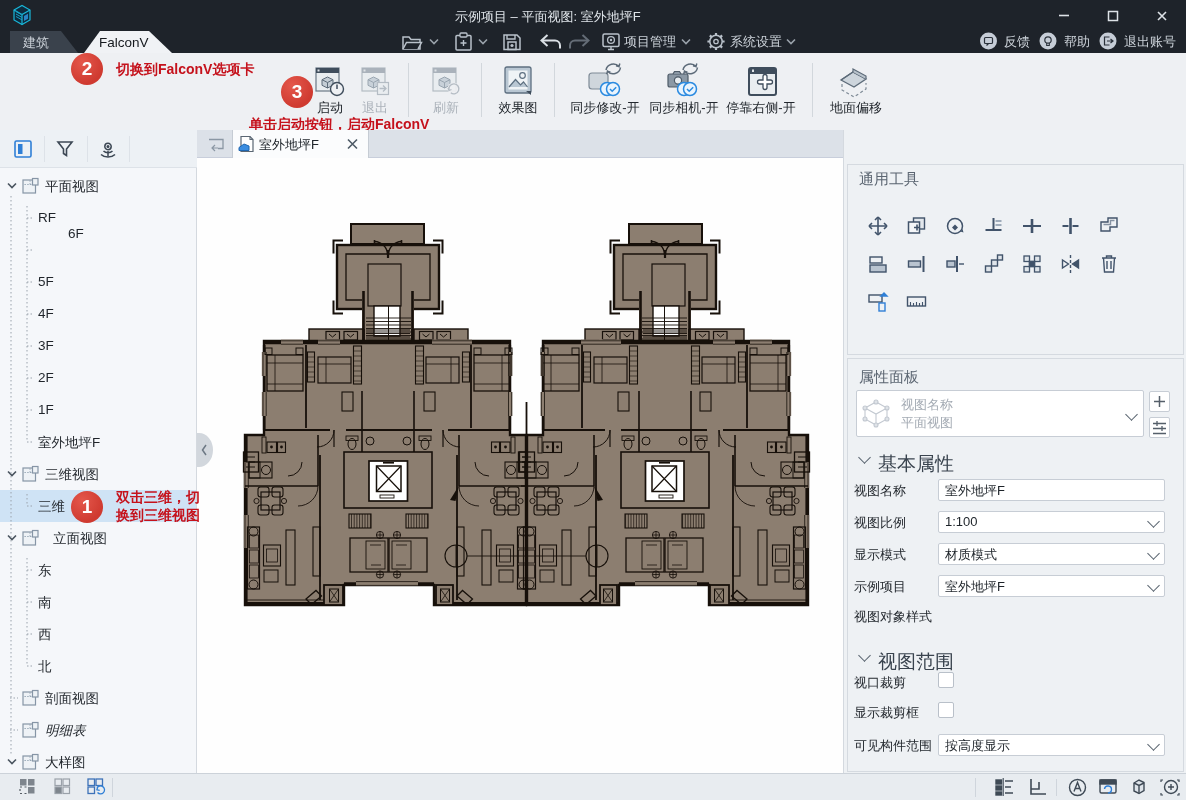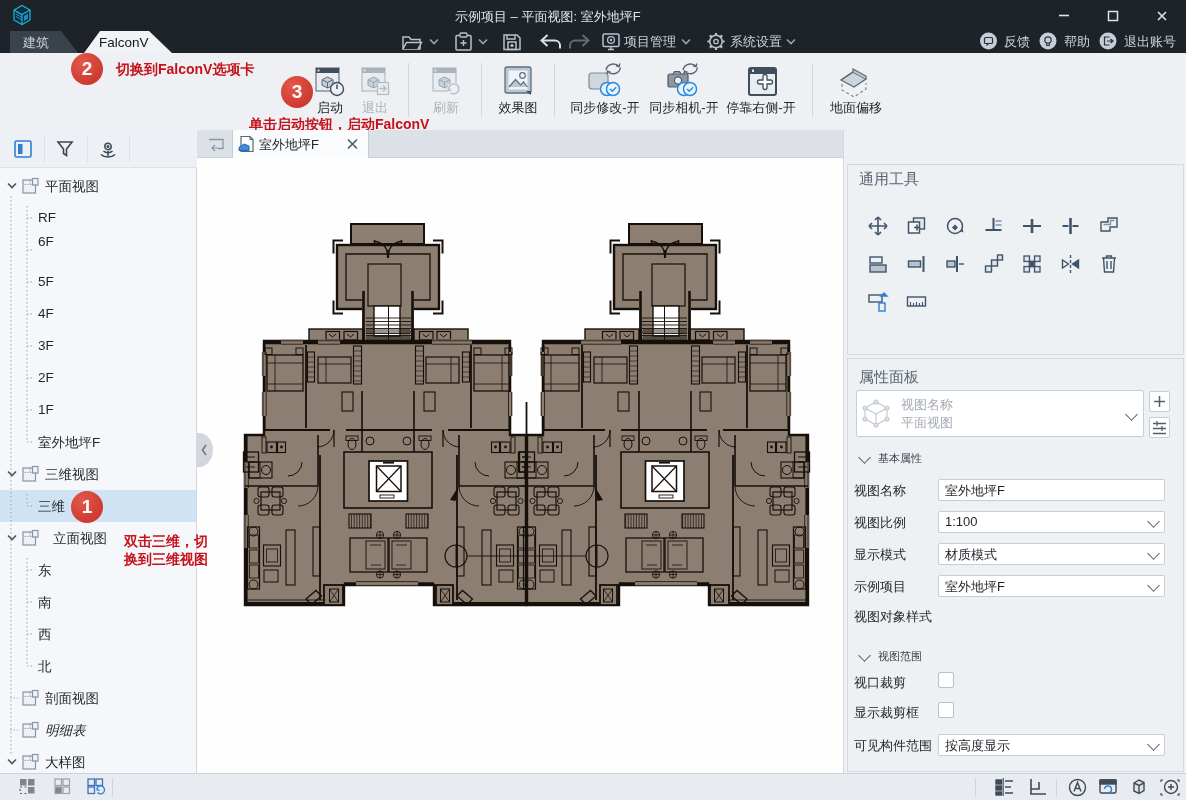--- a/index.html
+++ b/index.html
@@ -28,21 +28,21 @@
   #doctab{left:232px;top:130px;width:137px;height:28px;background:#fbfcfd;border-left:1px solid #c6ccd4;border-right:1px solid #c6ccd4;box-sizing:border-box;}
   #canvas{left:197px;top:158px;width:646px;height:615px;background:#fefefe;}
   
   #rpanel{left:843px;top:130px;width:343px;height:643px;background:#eef1f4;border-left:1px solid #d4d9df;box-sizing:border-box;}
   .pbox{position:absolute;background:#eef1f4;border:1px solid #d5dae0;box-sizing:border-box;}
   .phead{position:absolute;font-size:15px;color:#5c6672;}
   .field-label{position:absolute;font-size:13px;color:#23282e;}
   .input{position:absolute;background:#fff;border:1px solid #c7cdd5;border-radius:2px;
      box-sizing:border-box;font-size:13px;color:#1d2329;padding:2px 6px;}
   .chev{position:absolute;width:8px;height:8px;border-left:1.6px solid #55606c;border-bottom:1.6px solid #55606c;transform:rotate(-45deg);}
-  .sechead{position:absolute;font-size:11px;color:#39434e;text-align:right;}
+  .sechead{position:absolute;font-size:19px;color:#39434e;text-align:right;}
   .checkbox{position:absolute;width:16px;height:16px;background:#fff;border:1px solid #b9c0c9;border-radius:2px;box-sizing:border-box;}
   
   #statusbar{left:0;top:773px;width:1186px;height:27px;background:#e8ecf0;border-top:1px solid #ccd2d9;box-sizing:border-box;}
 </style>
 </head>
 <body>
   <div class="abs" id="titlebar"></div>
   <div class="abs" id="titletext">示例项目 – 平面视图: 室外地坪F</div>
   <div class="abs" id="tabrow"></div>
   <svg class="abs" id="topsvg" style="left:0;top:0;" width="1186" height="53">
@@ -270,21 +270,21 @@
 <path d="M27,364 V376" stroke="#9aa2ac" stroke-width="1" stroke-dasharray="1.5,2.5" fill="none"></path>
 <path d="M27,428 V536" stroke="#9aa2ac" stroke-width="1" stroke-dasharray="1.5,2.5" fill="none"></path>
     </svg>
     <div id="treerows">
       <div class="treerow" style="top:40px;">
         <span class="lbl" style="left:45px;">平面视图</span>
       </div>
 <div class="treerow" style="top:72px;">
         <span class="lbl" style="left:38px;">RF</span>
       </div>
-<div class="treerow" style="top:96px;">
+<div class="treerow" style="top:88px;margin-left:30px;">
         <span class="lbl" style="left:38px;">6F</span>
       </div>
 <div class="treerow" style="top:136px;">
         <span class="lbl" style="left:38px;">5F</span>
       </div>
 <div class="treerow" style="top:168px;">
         <span class="lbl" style="left:38px;">4F</span>
       </div>
 <div class="treerow" style="top:200px;">
         <span class="lbl" style="left:38px;">3F</span>
@@ -324,21 +324,21 @@
       </div>
 <div class="treerow" style="top:584px;font-style:italic;">
         <span class="lbl" style="left:45px;">明细表</span>
       </div>
 <div class="treerow" style="top:616px;">
         <span class="lbl" style="left:45px;">大样图</span>
       </div>
     </div>
   </div>
   <div class="redcirc" style="left:71px;top:491px;z-index:5;">1</div>
-  <div class="redtext" style="left:124px;top:489px;line-height:17.5px;z-index:5;margin-top:44px;">双击三维，切<br>换到三维视图</div>
+  <div class="redtext" style="left:116px;top:489px;line-height:17.5px;z-index:5;">双击三维，切<br>换到三维视图</div>
   <div class="abs" id="tabbar">
 <svg width="646" height="28" style="position:absolute;left:0;top:0;">
 <g stroke="#8b97a4" stroke-width="1.3" fill="none">
 <path d="M12,9.5 h14 v9 h-5"></path>
 <path d="M18,15 l-3,3 3,3 M15,18 h6" stroke-width="1.2"></path>
 </g>
 </svg>
 </div>
   <div class="abs" id="doctab">
 <svg width="135" height="28" style="position:absolute;left:0;top:0;">

